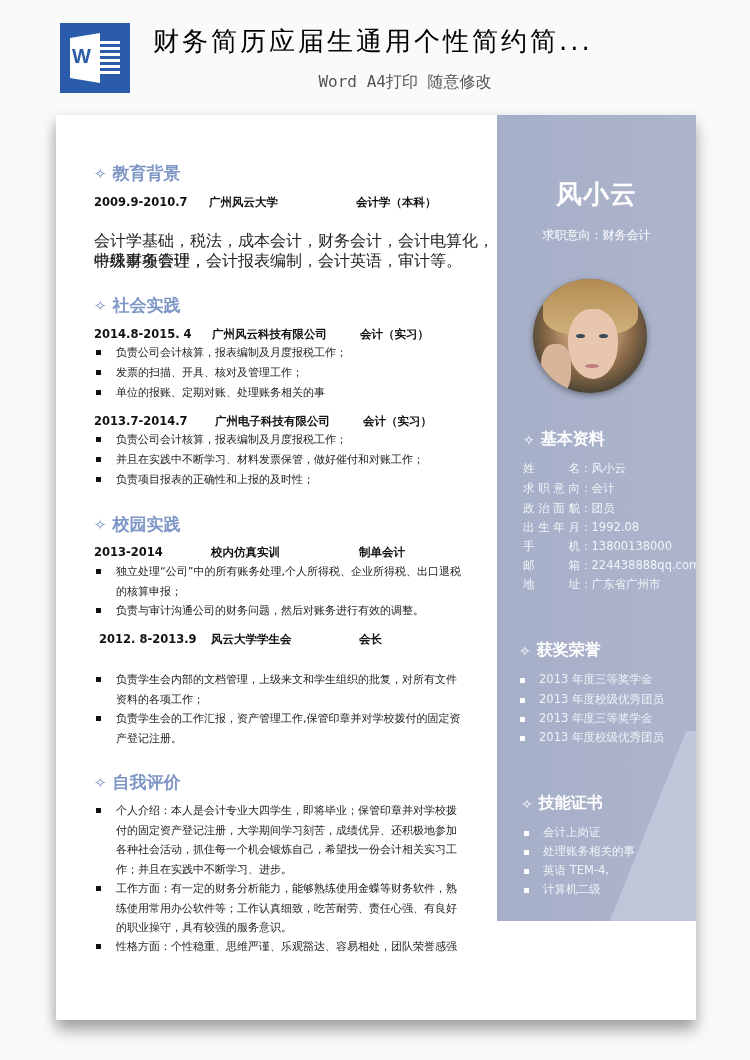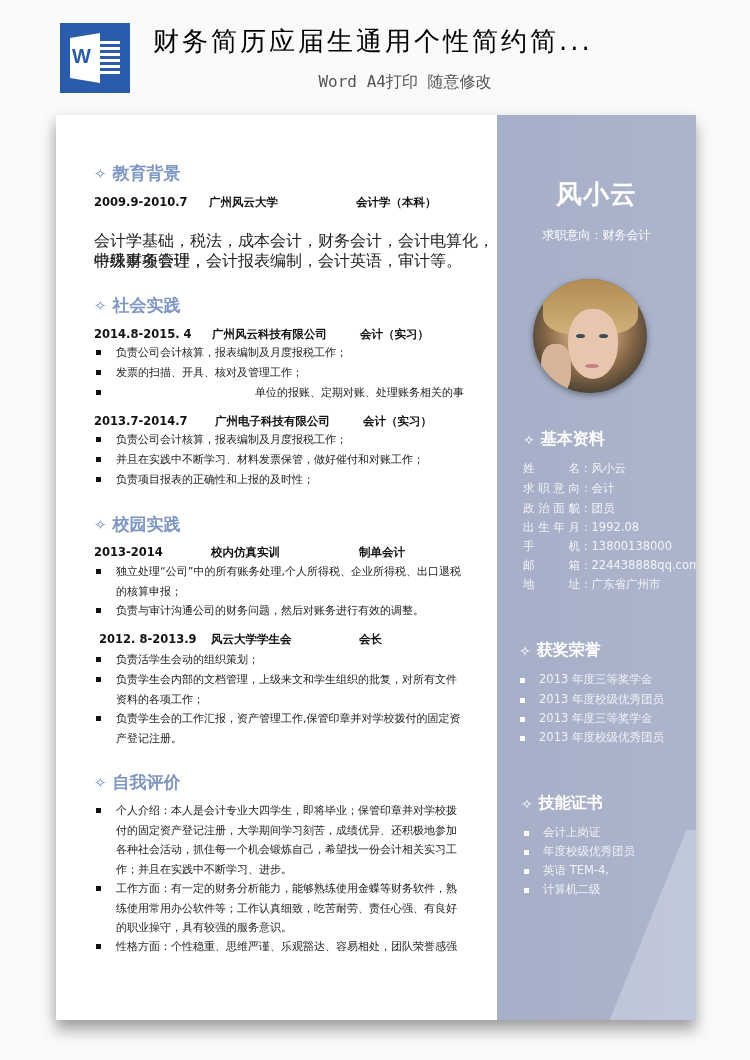--- a/index.html
+++ b/index.html
@@ -32,21 +32,21 @@
     position: absolute; left: 0; width: 750px; top: 72px; text-align: center;
     padding-left: 60px;
     font-size: 16px; color: #555; font-family: "DejaVu Sans Mono", monospace;
   }
   .page {
     position: absolute; left: 56px; top: 115px; width: 640px; height: 905px;
     background: #fff;
     box-shadow: 0 10px 14px rgba(0,0,0,0.35), -4px 0 10px rgba(0,0,0,0.05);
   }
   .sidebar {
-    position: absolute; left: 441px; top: 0; width: 199px; height: 905px;
+    position: absolute; left: 441px; top: 0; width: 199px; height: 806px;
     background: linear-gradient(90deg, #a6afc8 0%, #adb5cc 100%);
     overflow: hidden;
   }
   .sidebar .fold {
     position: absolute; right: -40px; bottom: -10px; width: 90px; height: 200px;
     background: rgba(230,235,245,0.35);
     transform: skewX(-22deg);
   }
   .main { position: absolute; left: 0; top: 0; width: 441px; height: 905px; }
   .sec-title {
@@ -150,21 +150,21 @@
       <span class="star">✧</span>
       <span>社会实践</span>
     </div>
     <div class="row-head" style="top:212px;">
       <span style="left:0">2014.8-2015. 4</span>
       <span style="left:118px">广州风云科技有限公司</span>
       <span style="left:266px">会计（实习）</span>
     </div>
     <div class="bul" style="top:228px;">负责公司会计核算，报表编制及月度报税工作；</div>
     <div class="bul" style="top:248px;">发票的扫描、开具、核对及管理工作；</div>
-    <div class="bul" style="top:268px;text-align:right;">单位的报账、定期对账、处理账务相关的事</div>
+    <div class="bul" style="top:268px;">单位的报账、定期对账、处理账务相关的事</div>
 
     <div class="row-head" style="top:299px;">
       <span style="left:0">2013.7-2014.7</span>
       <span style="left:121px">广州电子科技有限公司</span>
       <span style="left:269px">会计（实习）</span>
     </div>
     <div class="bul" style="top:315px;">负责公司会计核算，报表编制及月度报税工作；</div>
     <div class="bul" style="top:335px;">并且在实践中不断学习、材料发票保管，做好催付和对账工作；</div>
     <div class="bul" style="top:355px;">负责项目报表的正确性和上报的及时性；</div>
 
@@ -178,21 +178,20 @@
       <span style="left:265px">制单会计</span>
     </div>
     <div class="bul" style="top:447px;">独立处理“公司”中的所有账务处理,个人所得税、企业所得税、出口退税的核算申报；</div>
     <div class="bul" style="top:486px;">负责与审计沟通公司的财务问题，然后对账务进行有效的调整。</div>
 
     <div class="row-head" style="top:517px; left:43px;">
       <span style="left:0">2012. 8-2013.9</span>
       <span style="left:112px">风云大学学生会</span>
       <span style="left:260px">会长</span>
     </div>
-    <div class="bul" style="top:535px;">负责活学生会动的组织策划；</div>
     <div class="bul" style="top:555px;">负责学生会内部的文档管理，上级来文和学生组织的批复，对所有文件资料的各项工作；</div>
     <div class="bul" style="top:594px;">负责学生会的工作汇报，资产管理工作,保管印章并对学校拨付的固定资产登记注册。</div>
 
     <div class="sec-title" style="top:656px;">
       <span class="star">✧</span>
       <span>自我评价</span>
     </div>
     <div class="bul" style="top:686px;">
       <b>个人介绍：</b><span>本人是会计专业大四学生，即将毕业；保管印章并对学校拨付的固定资产登记注册，大学期间学习刻苦，成绩优异、还积极地参加各种社会活动，抓住每一个机会锻炼自己，希望找一份会计相关实习工作；并且在实践中不断学习、进步。</span>
     </div>
@@ -236,17 +235,17 @@
     <div class="side-bul" style="top:557px; left:22px;">2013 年度三等奖学金</div>
     <div class="side-bul" style="top:577px; left:22px;">2013 年度校级优秀团员</div>
     <div class="side-bul" style="top:596px; left:22px;">2013 年度三等奖学金</div>
     <div class="side-bul" style="top:615px; left:22px;">2013 年度校级优秀团员</div>
 
     <div class="side-title" style="top:678px; left:24px;">
       <span class="star">✧</span>
       <span>技能证书</span>
     </div>
     <div class="side-bul" style="top:710px;">会计上岗证</div>
-    <div class="side-bul" style="top:729px;">年度校级优秀团员</div>
+    <div class="side-bul" style="top:729px;">处理账务相关的事</div>
     <div class="side-bul" style="top:748px;">英语 TEM-4,</div>
     <div class="side-bul" style="top:767px;">计算机二级</div>
   </div>
 </div>
 
 </body></html>

